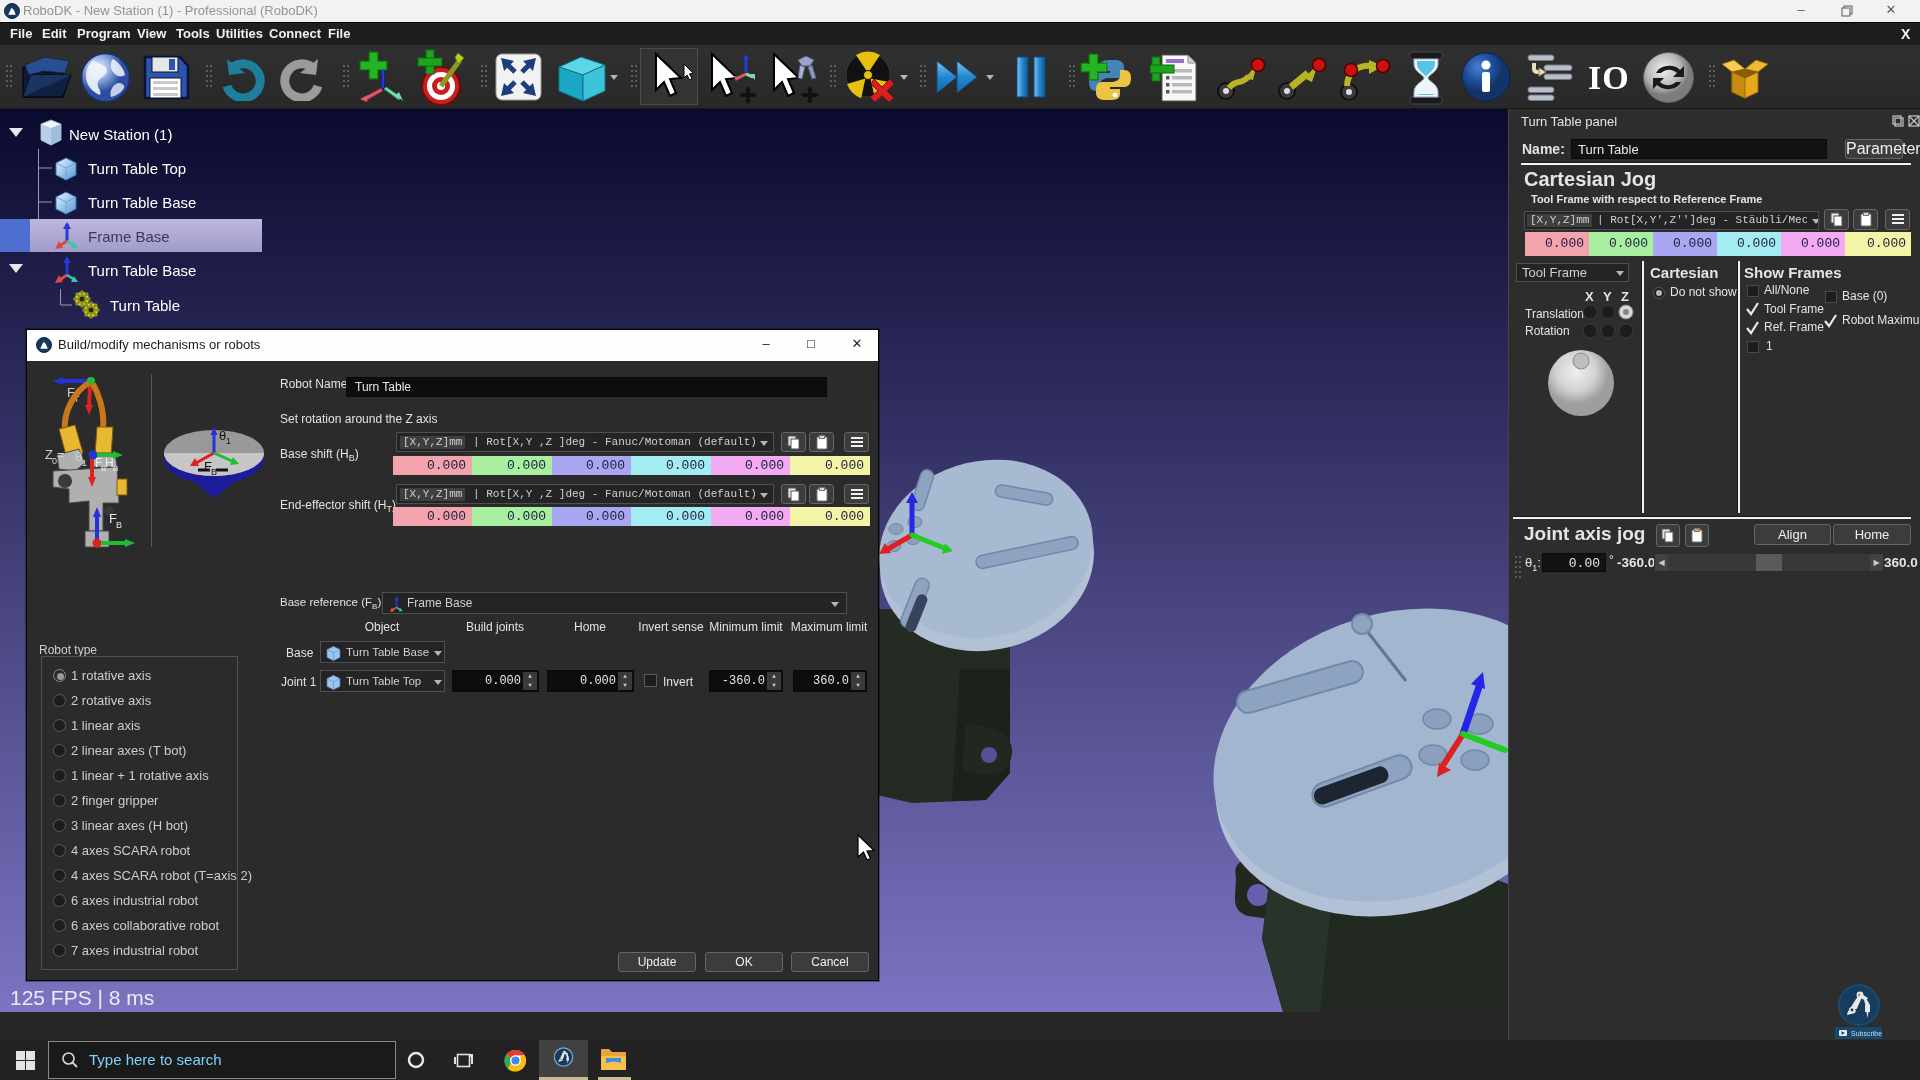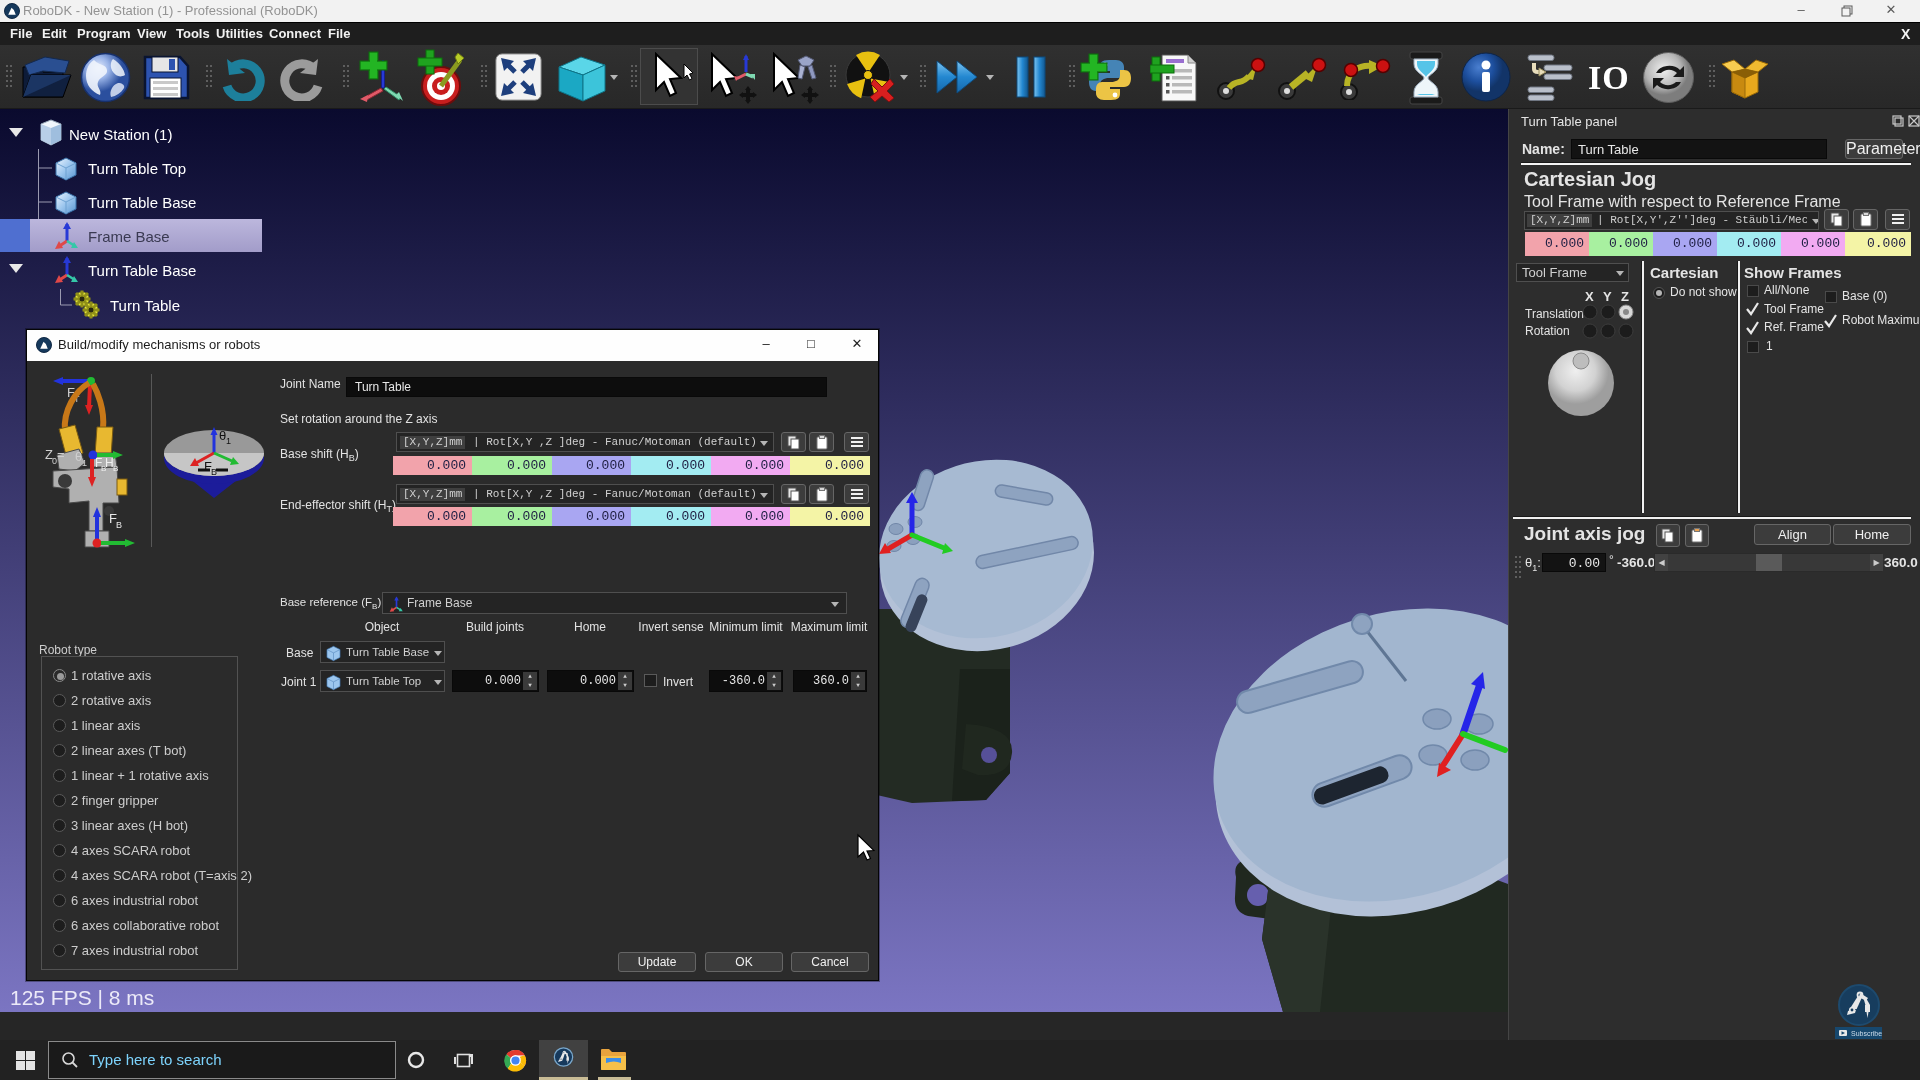--- a/index.html
+++ b/index.html
@@ -528,21 +528,21 @@
         <rect x="18" y="1" width="10" height="10"></rect>
           <path d="M18 1 L28 11 M28 1 L18 11"></path>
       </g>
     </svg>
     <div class="abs" style="left:13px;top:32px;font-weight:bold;font-size:14px">Name:</div>
     <div class="ipt" style="left:62px;top:30px;width:256px;height:20px;font-size:13px;padding:2px 6px">Turn Table</div>
     <div class="btn" style="left:336px;top:30px;width:58px;height:20px;font-size:16px;line-height:18px">Parameters</div>
     <div class="abs" style="left:12px;top:54px;width:390px;height:2px;background:#f5f5f5;box-shadow:0 -1px 0 #1a1a1a"></div>
 
     <div class="abs" style="left:15px;top:59px;font-size:20px;font-weight:bold">Cartesian Jog</div>
-    <div class="abs" style="left:15px;top:84px;font-size:16px;font-weight:normal">Tool Frame with respect to Reference Frame</div>
+    <div class="abs" style="left:22px;top:84px;font-size:11px;font-weight:bold">Tool Frame with respect to Reference Frame</div>
     <div class="combo mono" style="left:15px;top:102px;width:295px;height:19px;font-size:11px">
       <span style="position:absolute;left:2px;top:2px;background:#3f3f3f;padding:0 3px;height:13px">[X,Y,Z]mm</span>
       <span style="position:absolute;left:72px;top:2px;width:210px;overflow:hidden;display:inline-block">| Rot[X,Y',Z'']deg - Stäubli/Mecadə</span>
       <div class="carrow" style="left:287px;top:7px"></div>
     </div>
     <div class="btn" style="left:315px;top:100px;width:25px;height:21px"><svg width="16" height="15" viewBox="0 0 16 15" style="margin-top:2px">
           <rect x="2" y="1" width="8" height="10" fill="#e8e8e8" stroke="#555"></rect>
           <rect x="5" y="4" width="8" height="10" fill="#fff" stroke="#555"></rect>
         </svg></div>
     <div class="btn" style="left:344px;top:100px;width:25px;height:21px"><svg width="14" height="15" viewBox="0 0 14 15" style="margin-top:2px">
@@ -738,21 +738,21 @@
         <path d="M52 27 L34 37" stroke="#dd2222" stroke-width="3"></path>
         <path d="M28 40 l9 0 l-4 -8 Z" fill="#dd2222"></path>
         <path d="M52 27 L70 35" stroke="#22bb33" stroke-width="3"></path>
         <path d="M77 38 l-9 1 l3 -8 Z" fill="#22bb33"></path>
         <text x="57" y="14" fill="#111" font-size="13">θ</text>
           <text x="64" y="18" fill="#111" font-size="9">1</text>
         <text x="42" y="45" fill="#111" font-size="13">F</text>
           <text x="49" y="49" fill="#111" font-size="9">B</text>
       </svg>
 
-      <div class="abs" style="left:253px;top:16px">Joint Name</div>
+      <div class="abs" style="left:253px;top:16px">Robot Name</div>
       <div class="ipt" style="left:319px;top:16px;width:481px;height:20px;padding:2px 8px;background:#0d0d0d">Turn Table</div>
       <div class="abs" style="left:253px;top:51px">Set rotation around the Z axis</div>
 
       <div class="abs" style="left:253px;top:86px">Base shift (H<sub style="font-size:9px">B</sub>)</div>
       <div class="combo mono" style="left:369px;top:71px;width:378px;height:20px;font-size:11px">
         <span style="position:absolute;left:3px;top:3px;background:#3f3f3f;padding:0 3px;height:13px">[X,Y,Z]mm</span>
         <span style="position:absolute;left:76px;top:3px">| Rot[X,Y ,Z  ]deg - Fanuc/Motoman (default)</span>
         <div class="carrow" style="left:363px;top:8px"></div>
       </div>
       <div class="btn" style="left:754px;top:71px;width:25px;height:20px"><svg width="16" height="15" viewBox="0 0 16 15" style="margin-top:2px">

